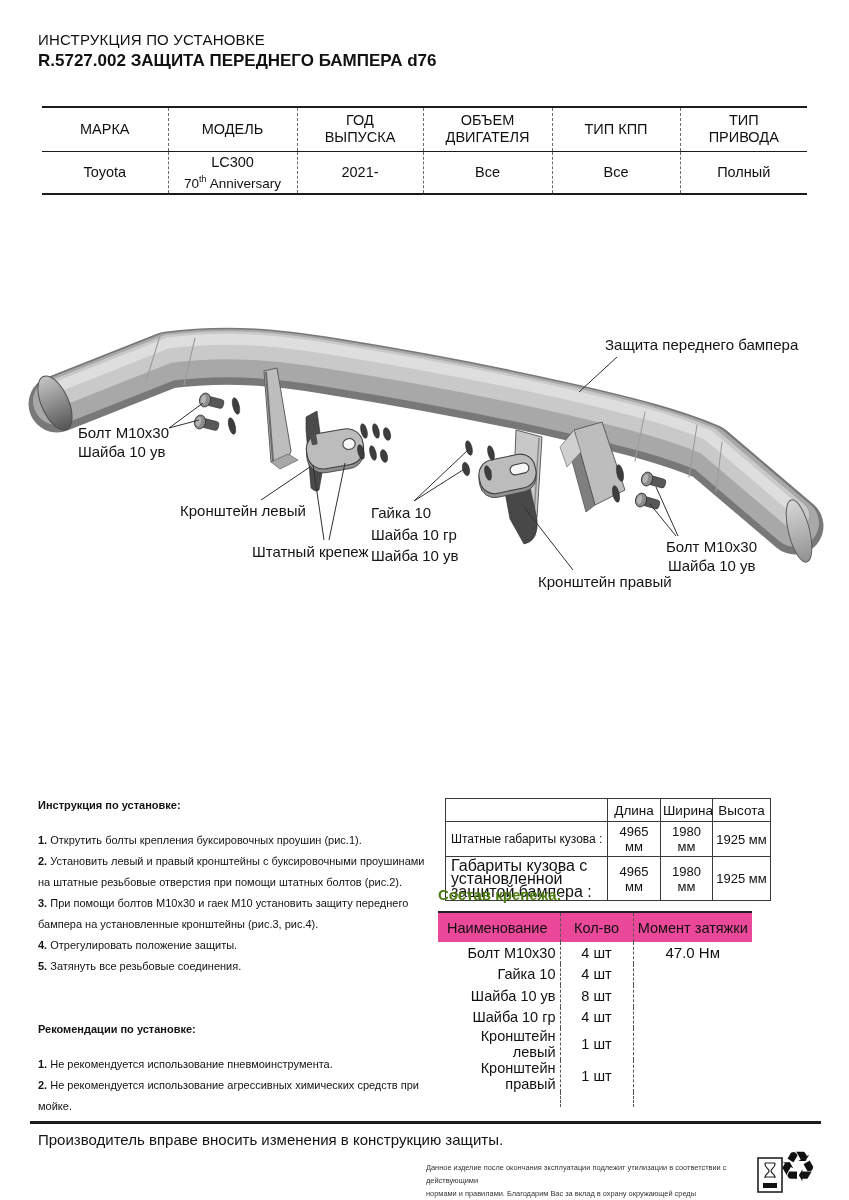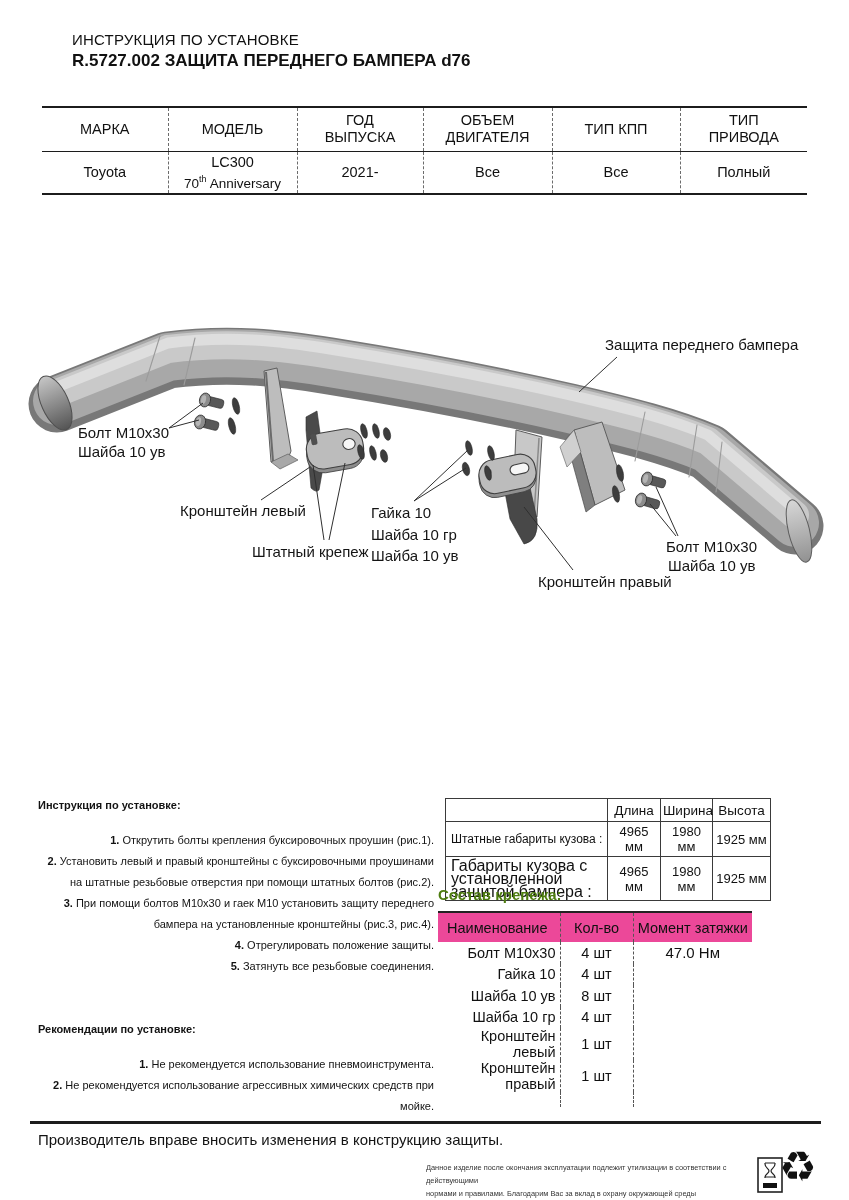--- a/index.html
+++ b/index.html
@@ -1,21 +1,21 @@
 <!DOCTYPE html>
 <html lang="ru"><head>
 <meta charset="utf-8">
 <style>
   * { margin:0; padding:0; box-sizing:border-box; }
   html,body { background:#ffffff; }
   body { font-family:"Liberation Sans","DejaVu Sans",sans-serif; color:#1a1a1a; }
   .page { position:relative; width:849px; height:1200px; background:#fff; overflow:hidden; }
 
   
-  .doc-header { position:absolute; left:38px; top:31px;margin-left:34px; }
+  .doc-header { position:absolute; left:38px; top:31px; }
   .doc-title1 { font-size:15px; letter-spacing:0.2px; color:#111; }
   .doc-title2 { font-size:17px; font-weight:bold; margin-top:3px; color:#111; }
 
   
   table.veh { position:absolute; left:42px; top:106px; width:765px; border-collapse:collapse; table-layout:fixed;
               border-top:2.5px solid #1c1c1c; border-bottom:2.5px solid #1c1c1c; }
   table.veh td { text-align:center; vertical-align:middle; font-size:14.5px; color:#111; }
   table.veh tr.vh td { height:44px; border-bottom:1.5px solid #1c1c1c; }
   table.veh tr.vd td { height:43px; }
   table.veh td + td { border-left:1.5px dashed #6b6b6b; }
@@ -23,21 +23,21 @@
   .model-l2 sup { font-size:9px; }
   .veh-2line div { line-height:17px; }
 
   
   svg.diagram { position:absolute; left:0; top:310px; }
   .dlabel { font-size:15px; fill:#141414; }
 
   
   .textcol { position:absolute; left:38px; width:396px; font-size:11px; line-height:21px; color:#131313; }
   .textcol .sec-title { font-weight:bold; margin-bottom:14px; }
-  .textcol p { margin:0;text-align:right; }
+  .textcol p { margin:0; }
 
   
   table.dims { position:absolute; left:445px; top:798px; width:325px; border-collapse:collapse; table-layout:fixed; }
   table.dims td { border:1.2px solid #3a3a3a; text-align:center; vertical-align:middle; color:#111; padding:2px 2px; }
   table.dims tr.dh td { font-size:13.5px; height:23px; }
   table.dims td.dlab { text-align:left; font-size:12px; padding-left:5px; line-height:13px; }
   table.dims tr.dr2 td.dlab { font-size:16px;margin-top:34px; }
   table.dims td.dval { font-size:13px; }
   table.dims tr.dr1 td { height:24px; }
   table.dims tr.dr2 td { height:31px; }

